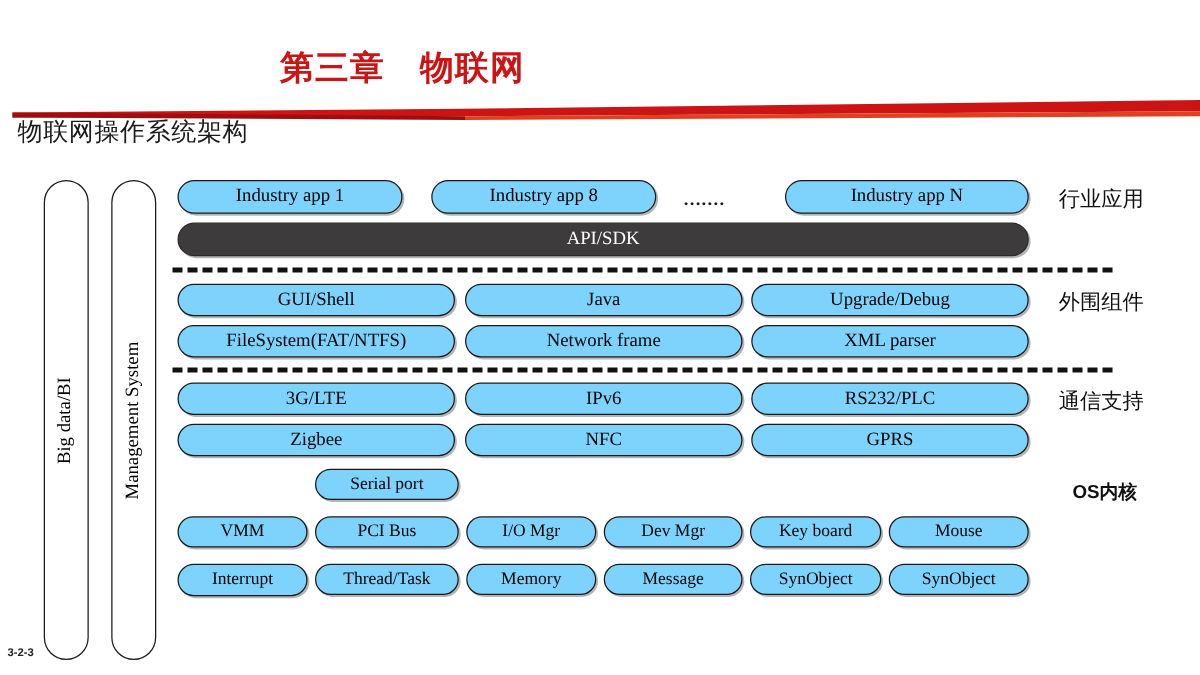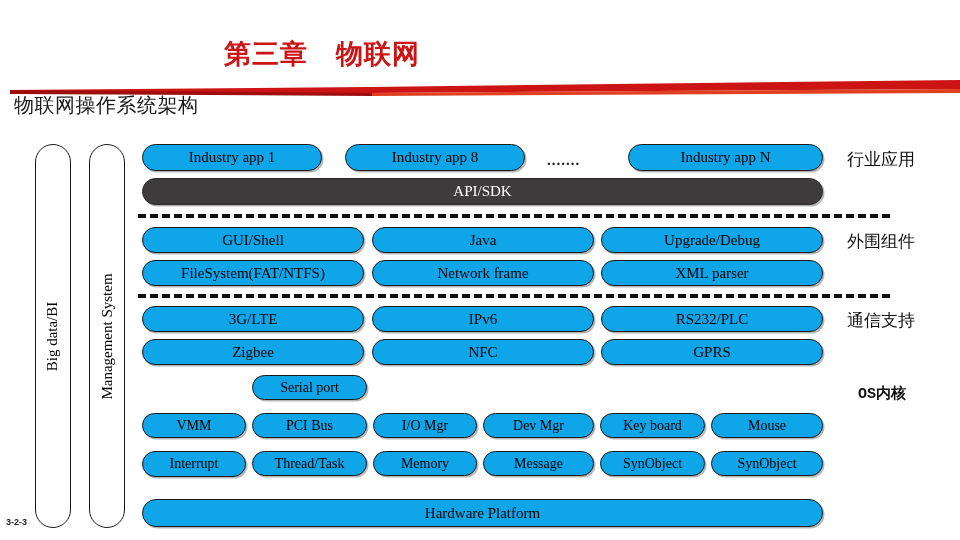--- a/index.html
+++ b/index.html
@@ -79,21 +79,21 @@
     transform: rotate(-90deg);
     white-space: nowrap;
     font-size: 15px;
     color: #000;
   }
 
   
   .pill {
     position: absolute;
     box-sizing: border-box;
-    background: #0ea5e9;
+    background: #7dd3fc;
     border: 1.4px solid #1a1a1a;
     border-radius: 14px;
     display: flex;
     align-items: center;
     justify-content: center;
     font-size: 15px;
     color: #000;
     white-space: nowrap;
     box-shadow: 1.5px 1.5px 0 rgba(120,120,120,0.55);
   }
@@ -121,21 +121,21 @@
   }
 
   
   .group-label {
     position: absolute;
     font-size: 17px;
     color: #111;
     white-space: nowrap;
   }
   .group-label.serif { font-family: "Liberation Serif", serif; }
-  .group-label.sans  { font-family: Liberation Mono, monospace; font-weight: bold; font-size: 15px; }
+  .group-label.sans  { font-family: Liberation Sans, sans-serif; font-weight: bold; font-size: 15px; }
 </style>
 </head>
 <body>
 
 <div id="slide-title">第三章　物联网</div>
 
 <svg id="title-rule" viewBox="0 0 960 18" preserveAspectRatio="none">
   <polygon points="10,10 370,7 960,0 960,9 372,13 10,14" fill="#CC1414"></polygon>
   <polygon points="372,13 960,9 960,13 372,16" fill="#E04020"></polygon>
   <polygon points="10,14 372,16 372,13 10,10" fill="#9E0E0E"></polygon>
@@ -248,22 +248,19 @@
   <div class="pill small" style="left:483px; top:323px; width:111px; height:25px;">
     <span>Message</span>
   </div>
   <div class="pill small" style="left:600px; top:323px; width:105px; height:25px;">
     <span>SynObject</span>
   </div>
   <div class="pill small" style="left:711px; top:323px; width:112px; height:25px;">
     <span>SynObject</span>
   </div>
 
-  <div class="pill" style="left:142px; top:371px; width:681px; height:28px;">
-    <span>Hardware Platform</span>
-  </div>
 
   <div class="group-label serif" style="left:847px; top:20px;">行业应用</div>
   <div class="group-label serif" style="left:847px; top:102px;">外围组件</div>
   <div class="group-label serif" style="left:847px; top:181px;">通信支持</div>
   <div class="group-label sans" style="left:858px; top:256px;">OS内核</div>
 
 </div>
 
 </body></html>

